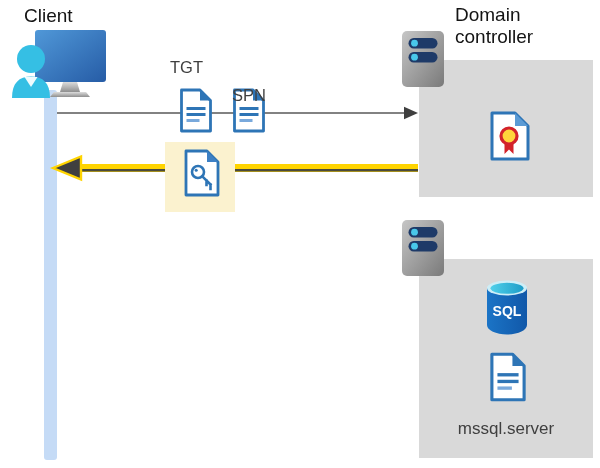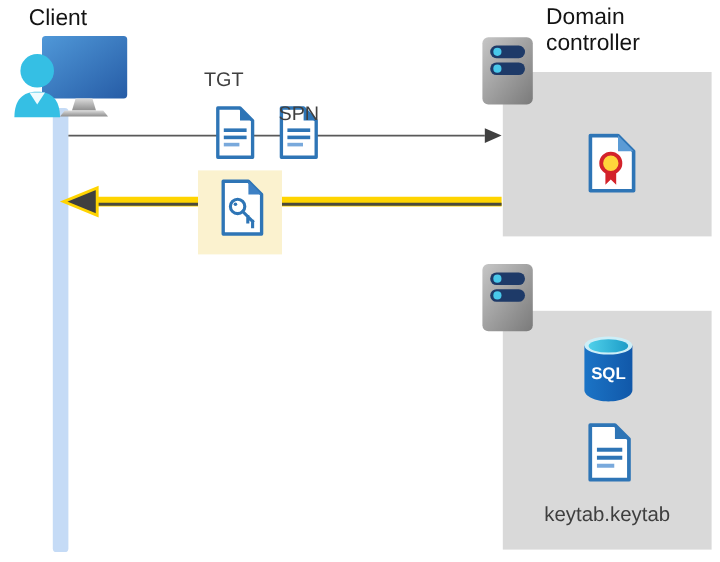--- a/index.html
+++ b/index.html
@@ -145,15 +145,15 @@
     <text x="22" y="37" text-anchor="middle" font-family="Liberation Sans, sans-serif" font-size="14" font-weight="bold" fill="#ffffff">SQL</text>
   </svg>
 
   <svg id="keytab-icon" class="abs" width="42" height="50" viewBox="0 0 36 45">
     <path d="M3.5 2 H22 L32.5 12.5 V43 H3.5 Z" fill="#ffffff" stroke="#2e75b6" stroke-width="2.8" stroke-linejoin="round"></path>
     <path d="M22 2 L32.5 12.5 L22 12.5 Z" fill="#2e75b6"></path>
     <rect x="8.5" y="19" width="19" height="3" fill="#2e75b6"></rect>
     <rect x="8.5" y="25" width="19" height="3" fill="#2e75b6"></rect>
     <rect x="8.5" y="31" width="13" height="3" fill="#79a9dc"></rect>
   </svg>
-  <div id="keytab-label" class="abs">keytab.keytab</div>
+  <div id="keytab-label" class="abs">mssql.server</div>
 
 </div>
 
 </body></html>

